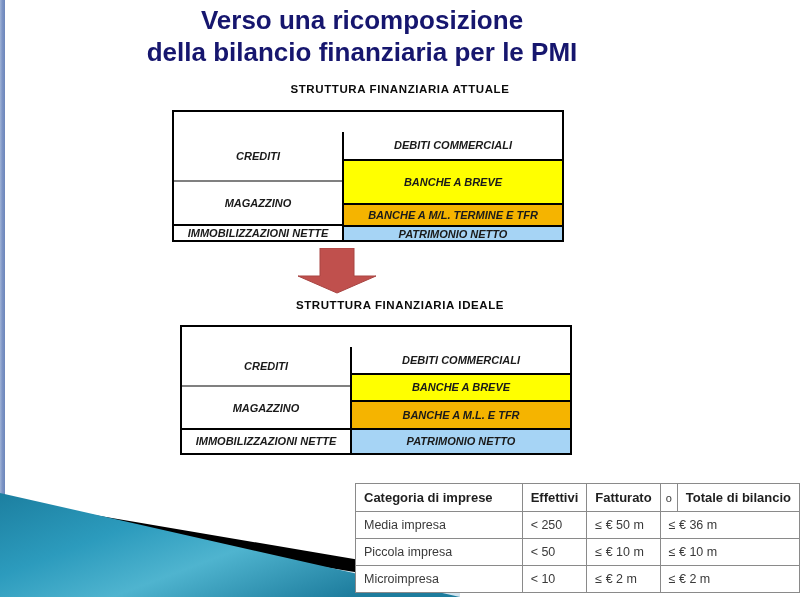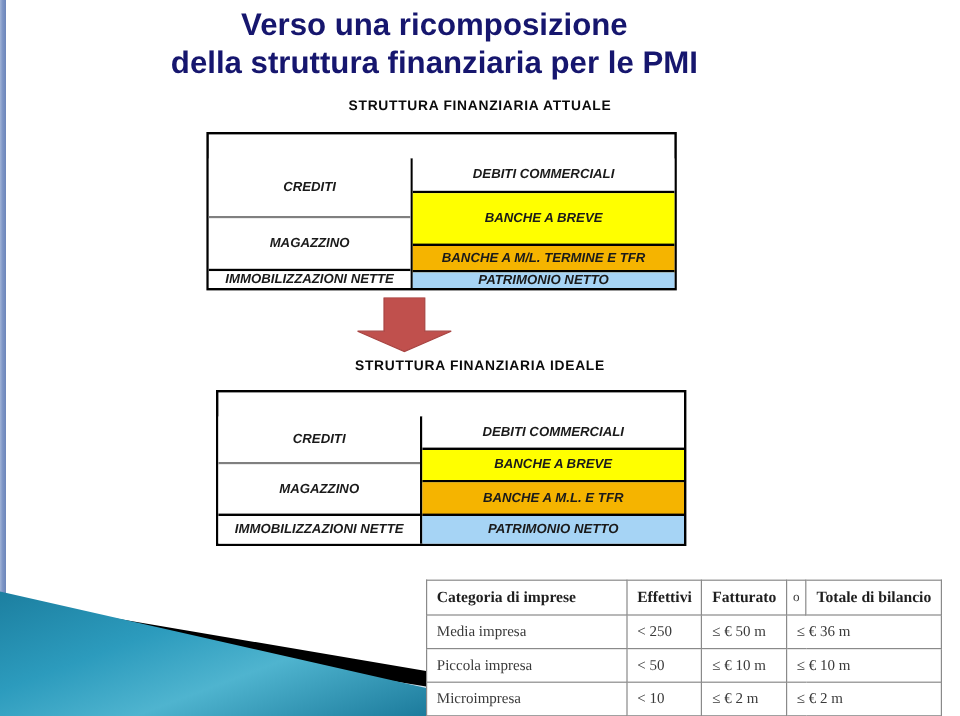--- a/index.html
+++ b/index.html
@@ -131,21 +131,21 @@
   }
   #down-arrow svg { display: block; }
 
   
   #pmi-table {
     position: absolute;
     left: 355px;
     top: 483px;
     border-collapse: collapse;
     background: #ffffff;
-    font-family: Liberation Serif, serif;
+    font-family: Liberation Sans, sans-serif;
     padding-left: 24px;
   }
   #pmi-table th, #pmi-table td {
     border: 1px solid #8a8a8a;
     padding: 6px 8px;
     font-size: 12.5px;
     color: #3a3a3a;
     text-align: left;
     white-space: nowrap;
     background: #ffffff;
@@ -194,21 +194,21 @@
       <polygon points="0,16 460,120 0,120" fill="url(#gBlue)"></polygon>
 
       <g opacity="0.10">
         <polygon points="0,16 460,120 0,120" fill="none"></polygon>
       </g>
     </svg>
   </div>
 
   <div id="title-block">
     <div class="title-line">Verso una ricomposizione</div>
-    <div class="title-line">della struttura finanziaria per le PMI</div>
+    <div class="title-line">della bilancio finanziaria per le PMI</div>
   </div>
 
   <div class="section-caption" id="caption-attuale">STRUTTURA FINANZIARIA ATTUALE</div>
 
   <div class="bs-table" id="table-attuale">
     <div class="bs-col bs-col-left">
       <div class="bs-cell c-white sep-grey" style="height:59px;">CREDITI</div>
       <div class="bs-cell c-white sep-black" style="height:52px;">MAGAZZINO</div>
       <div class="bs-cell c-white" style="height:17px;">IMMOBILIZZAZIONI NETTE</div>
     </div>

